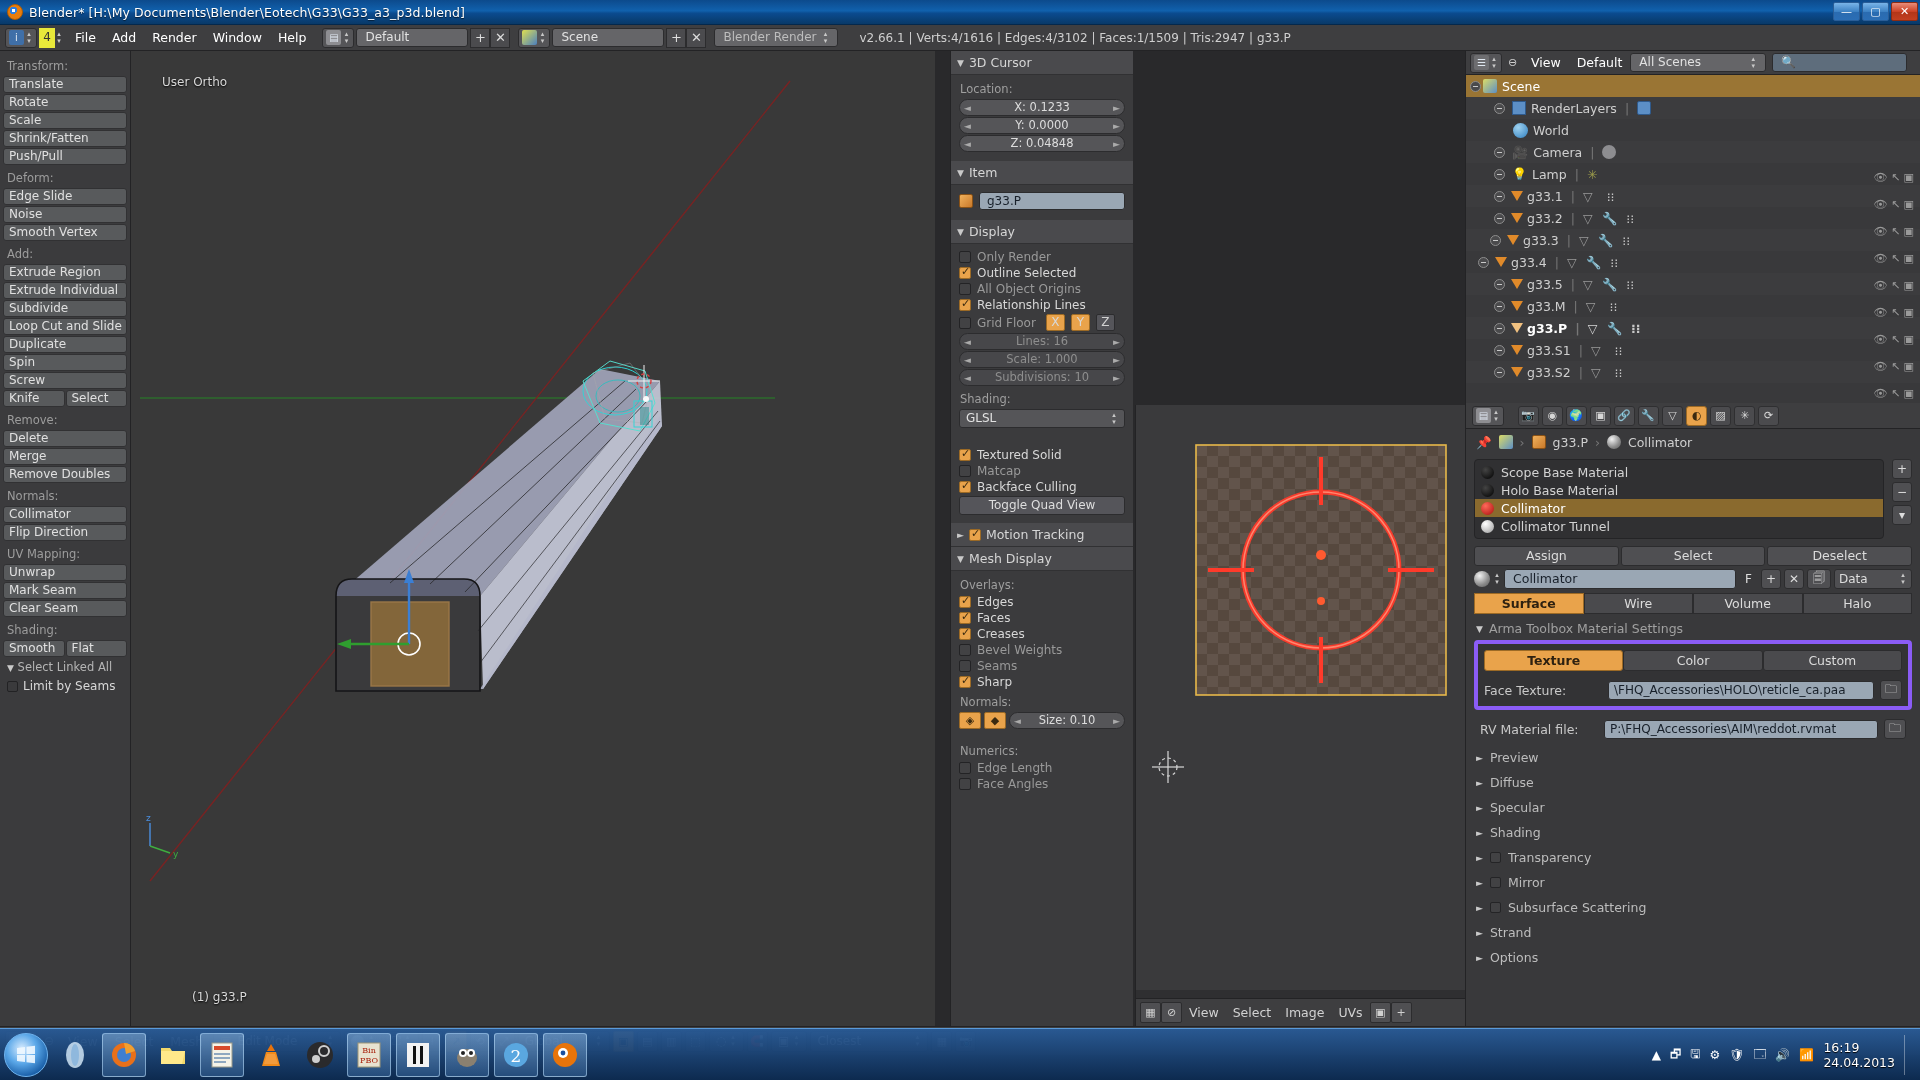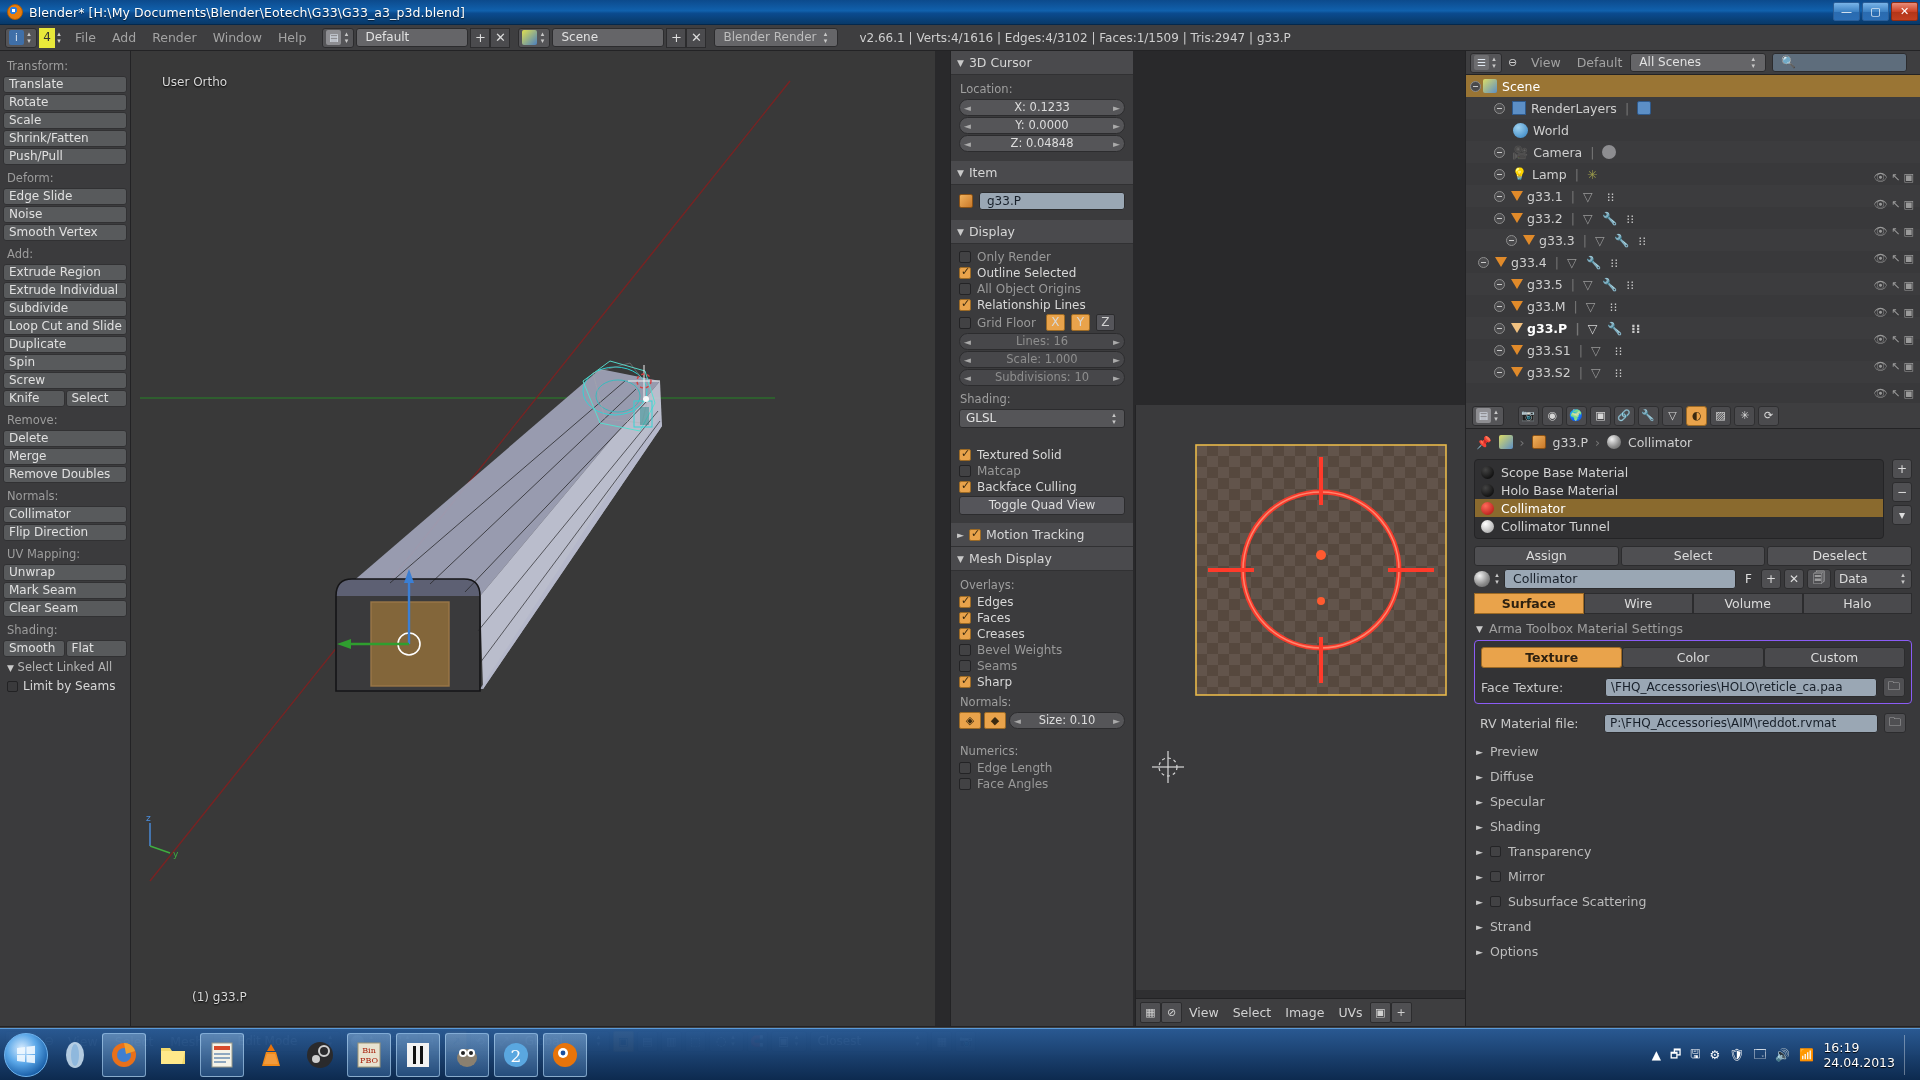--- a/index.html
+++ b/index.html
@@ -59,21 +59,21 @@
     background: #555558; border: 1px solid #2c2c2e; border-radius: 3px;
     padding: 0 3px;
   }
   .editor-ico {
     width: 15px; height: 15px; border-radius: 2px;
     background: #3f6fa8;
     display: inline-flex; align-items: center; justify-content: center;
     color: #dfe7f0; font-size: 10px;
   }
   .spinner { display: inline-block; width: 8px; color: #c8c8c8; font-size: 7px; line-height: 7px; text-align: center; }
-  .menu-txt { color: #a3a3a3; font-size: 12.5px; padding: 0 8px; line-height: 26px; }
+  .menu-txt { color: #ffffff; font-size: 12.5px; padding: 0 8px; line-height: 26px; }
   .hdr-field {
     height: 19px; background: #656568; border: 1px solid #2c2c2e; border-radius: 3px;
     color: #e2e2e2; font-size: 12px; line-height: 17px; padding: 0 8px;
     display: flex; align-items: center;
   }
   .hdr-btn {
     width: 20px; height: 20px; background: #4b4b4e; border: 1px solid #2c2c2e;
     color: #ddd; font-size: 13px; display: flex; align-items: center; justify-content: center;
   }
   .status-text { color: #cfcfcf; font-size: 12px; margin-left: 9px; white-space: nowrap; }
@@ -265,21 +265,21 @@
     height: 20px; min-width: 19px; background: #4f4f52; border: 1px solid #2c2c2e; border-radius: 3px;
     color: #ddd; font-size: 12px; display:flex; align-items:center; justify-content:center; padding: 0 4px;
   }
   .tabs4 { display: flex; margin: 4px 8px 0 8px; }
   .tabs4 div {
     flex: 1; height: 21px; line-height: 19px; text-align: center; font-size: 12.5px;
     background: #4a4a4d; border: 1px solid #2c2c2e; color: #dcdcdc;
   }
   .tabs4 div.on { background: #e9a34b; border-color: #9c6a25; color: #2e2110; font-weight: bold; }
   .sec-hdr { color: #a0a0a0; font-size: 12.5px; padding: 7px 10px 4px 10px; display: flex; gap: 6px; align-items: center; }
-  .toolbox-box { margin: 0 8px; background: #333335; border: 1px solid #8b5cf6; border-radius: 4px; padding: 6px; }
+  .toolbox-box { margin: 0 8px; background: #333335; border: 4px solid #8b5cf6; border-radius: 4px; padding: 6px; }
   .tabs3 { display: flex; }
   .tabs3 div {
     flex: 1; height: 21px; line-height: 19px; text-align: center; font-size: 12.5px;
     background: #4a4a4d; border: 1px solid #2c2c2e; color: #dcdcdc; border-radius: 3px;
   }
   .tabs3 div.on { background: #e9a34b; border-color: #9c6a25; color: #2e2110; font-weight: bold; }
   .pathrow { display: flex; align-items: center; gap: 6px; margin-top: 9px; }
   .pathrow .lbl { color: #c9c9c9; font-size: 12.5px; width: 118px; }
   .pathrow .pth {
     flex: 1; background: #9aa7b4; border: 1px solid #2c2c2e; border-radius: 3px;
@@ -718,21 +718,21 @@
     </div>
     <div class="outl-row" style="padding-left:28px">
       <span class="o-dot"></span>
       <span class="o-tri" style="margin-left:4px"></span>
       <span>g33.2</span>
       <span style="margin:0 8px;color:#777">|</span>
       <span style="color:#9a9a9a">▽</span>
       <span style="margin-left:10px;color:#6fa8dc">🔧</span>
       <span style="margin-left:8px;color:#c8c8c8">⁝⁝</span>
     </div>
-    <div class="outl-row" style="padding-left:40px">
+    <div class="outl-row" style="padding-left:24px">
       <span class="o-dot"></span>
       <span class="o-tri" style="margin-left:4px"></span>
       <span>g33.3</span>
       <span style="margin:0 8px;color:#777">|</span>
       <span style="color:#9a9a9a">▽</span>
       <span style="margin-left:10px;color:#6fa8dc">🔧</span>
       <span style="margin-left:8px;color:#c8c8c8">⁝⁝</span>
     </div>
     <div class="outl-row" style="padding-left:12px">
       <span class="o-dot"></span>

